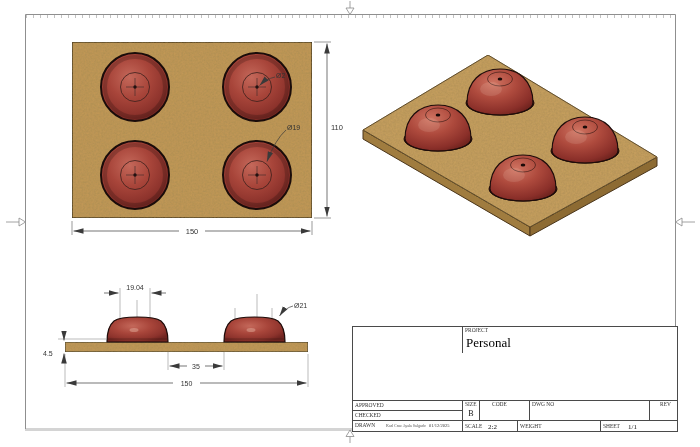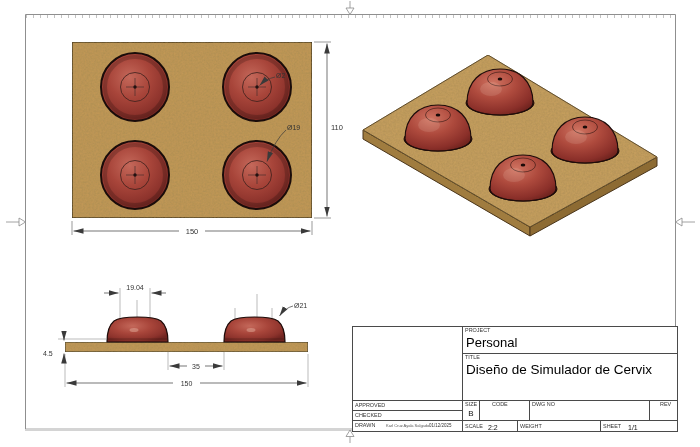--- a/index.html
+++ b/index.html
@@ -5,21 +5,21 @@
   html,body{margin:0;padding:0;background:#fff;width:700px;height:447px;overflow:hidden;
             font-family:"Liberation Sans",sans-serif;}
   .sheet{position:relative;width:580px;height:447px;background:#fff;}
   svg{position:absolute;left:0;top:0;}
   .dim{font-family:"Liberation Sans",sans-serif;font-size:7px;fill:#333;}
   .dim-lg{font-size:7.5px;}
   .ticks{position:absolute;left:26px;top:15px;width:649px;height:3px;
          background:repeating-linear-gradient(90deg,#c2c2c2 0 1px,transparent 1px 7px);}
   
   .tblock{position:absolute;left:352px;top:326px;width:324px;height:104px;
-          border:1px solid #4a4a4a;background:#fff;box-sizing:content-box;}
+          border:1px solid #4a4a4a;background:#fff;box-sizing:content-box;font-family:Liberation Serif, serif;}
   .tb-cell{position:absolute;box-sizing:border-box;border:0 solid #4a4a4a;overflow:hidden;}
   .bt{border-top-width:1px;} .bl{border-left-width:1px;}
   .tb-label{position:absolute;left:2px;top:1px;font-size:8px;color:#333;line-height:1;
             white-space:nowrap;transform:scale(0.68);transform-origin:0 0;}
   .tb-value-lg{position:absolute;left:3px;color:#000;white-space:nowrap;line-height:1;}
   .tiny{position:absolute;font-size:8px;line-height:1;white-space:nowrap;
         transform-origin:0 0;color:#555;}
   .inline-val{position:absolute;font-size:7px;color:#111;line-height:1;white-space:nowrap;}
 </style>
 </head>
@@ -231,24 +231,20 @@
 <div class="ticks"></div>
 
 <div class="tblock">
   <div class="tb-cell" style="left:0;top:0;width:109px;height:73px;"></div>
 
   <div class="tb-cell bl" style="left:109px;top:0;width:215px;height:26px;">
     <span class="tb-label">PROJECT</span>
     <span class="tb-value-lg" style="top:9px;font-size:13px;">Personal</span>
   </div>
 
-  <div class="tb-cell bl bt" style="left:109px;top:26px;width:215px;height:47px;">
-    <span class="tb-label">TITLE</span>
-    <span class="tb-value-lg" style="top:9px;font-size:13.5px;">Diseño de Simulador de Cervix</span>
-  </div>
 
   <div class="tb-cell bt" style="left:0;top:73px;width:109px;height:10px;">
     <span class="tb-label" style="top:2px;">APPROVED</span>
   </div>
   <div class="tb-cell bt" style="left:0;top:83px;width:109px;height:10px;">
     <span class="tb-label" style="top:2px;">CHECKED</span>
   </div>
   <div class="tb-cell bt" style="left:0;top:93px;width:109px;height:11px;">
     <span class="tb-label" style="top:2px;">DRAWN</span>
     <span class="tiny" style="left:33px;top:3px;transform:scale(0.5);">Karl Cruz Ayala Salgado</span>

